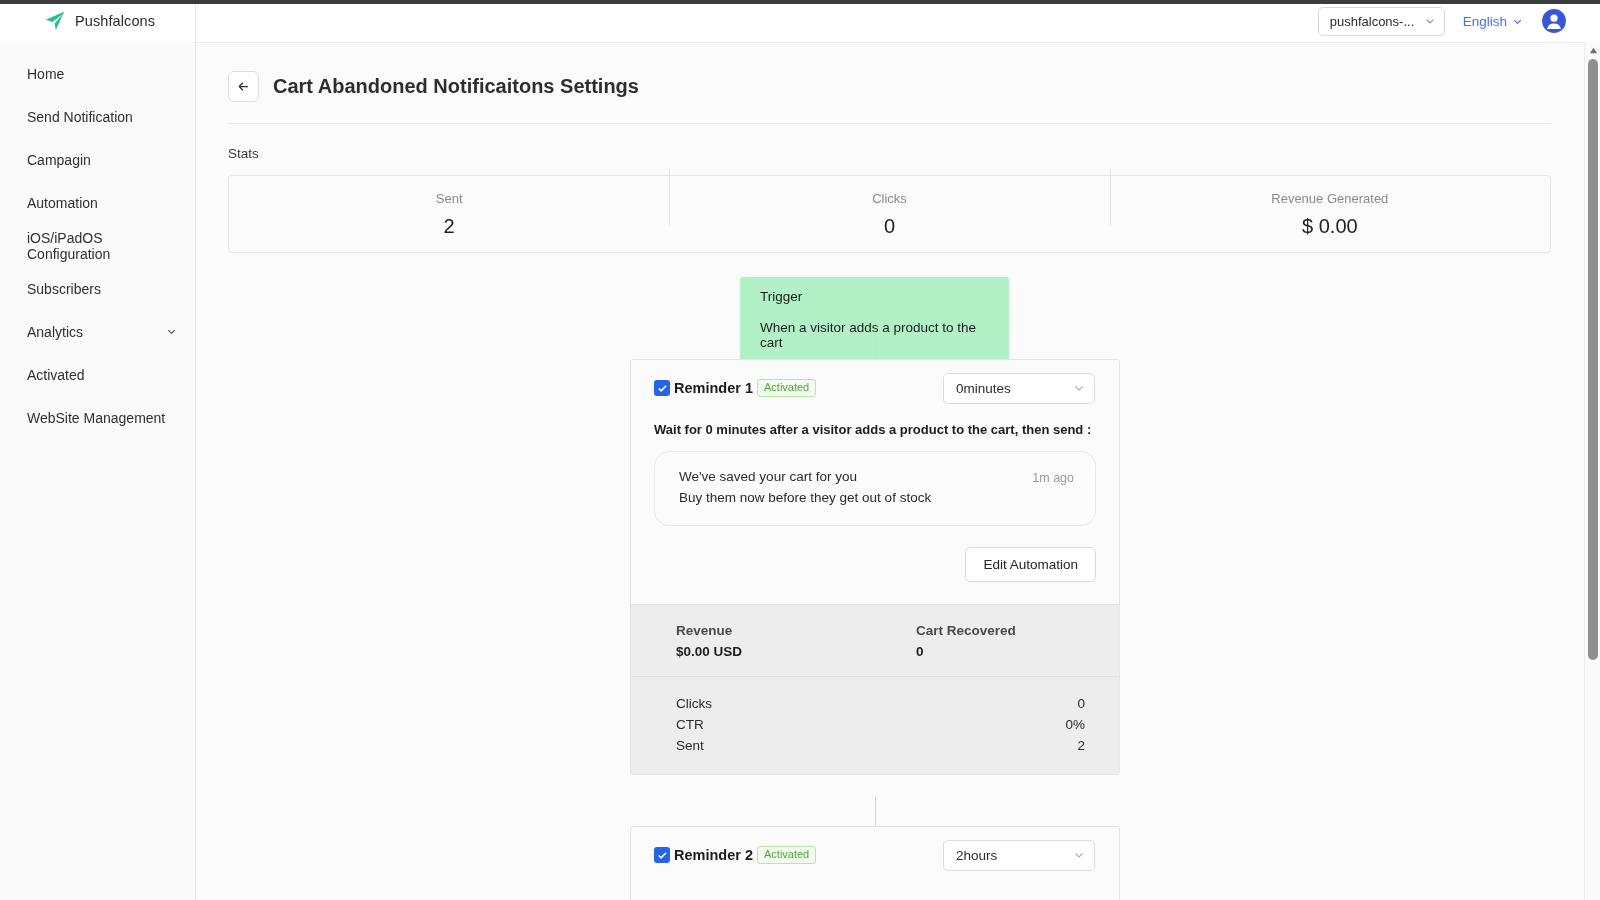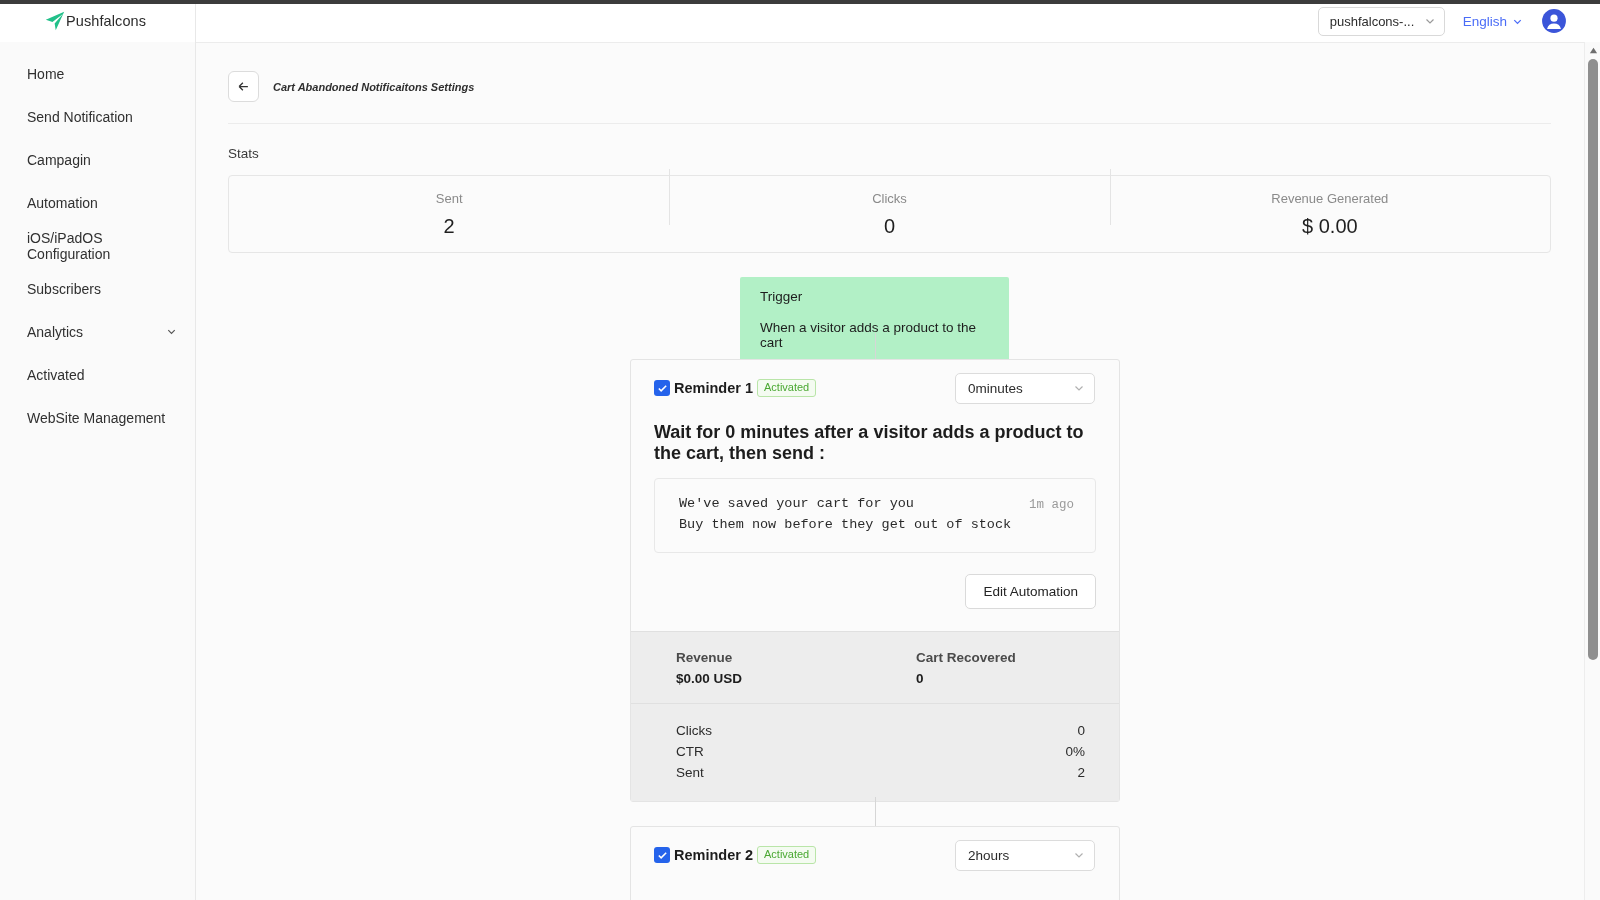--- a/index.html
+++ b/index.html
@@ -20,21 +20,21 @@
   
   .sidebar {
     width: 196px; height: 900px;
     background: #fafafa;
     border-right: 1px solid #e8e8e8;
     flex: 0 0 196px;
     position: relative;
     z-index: 5;
   }
   .brand {
-    height: 42px; display: flex; align-items: center; 
+    height: 42px; display: flex; align-items: center; gap: 9px;
     padding-left: 44px; background: #ffffff;
   }
   .brand-logo { width: 22px; height: 22px; display: block; }
   .brand-name { font-size: 14.5px; color: #2b2b2b; letter-spacing: .1px; }
 
   .nav { padding-top: 10px; }
   .nav-item {
     display: flex; align-items: center; justify-content: space-between;
     height: 43px; padding: 0 18px 0 27px;
     font-size: 14px; color: #303030; cursor: pointer;
@@ -79,21 +79,21 @@
   .page-head {
     display: flex; align-items: center; gap: 14px;
     padding: 28px 0 0 32px;
   }
   .back-btn {
     width: 31px; height: 31px; border: 1px solid #dcdcdc; border-radius: 6px;
     background: #ffffff; display: flex; align-items: center; justify-content: center;
     cursor: pointer;
   }
   .back-btn svg { width: 15px; height: 15px; color: #333; }
-  .page-title { font-size: 11px; color: #2e2e2e; font-style: italic; }
+  .page-title { font-size: 20px; color: #2e2e2e; }
 
   .head-rule {
     margin: 21px 33px 0 32px; height: 1px; background: #ececec;
   }
 
   .stats-label { padding: 22px 0 0 32px; font-size: 13.5px; color: #3a3a3a; }
 
   .stats-card {
     margin: 14px 33px 0 32px;
     height: 78px; border: 1px solid #e6e6e6; border-radius: 4px;
@@ -141,33 +141,33 @@
   .cbx svg { width: 11px; height: 11px; color: #fff; }
   .reminder-name { font-size: 14.5px; color: #1d1d1d; font-weight: 600; }
   .badge {
     font-size: 11px; color: #4aa832;
     border: 1px solid #b9e5a8; border-radius: 3px;
     background: #f4fbf1;
     padding: 2.5px 6px 3px;
     line-height: 1;
   }
   .delay-select {
-    width: 140px; height: 31px; border: 1px solid #dcdcdc; border-radius: 5px;
+    width: 152px; height: 31px; border: 1px solid #dcdcdc; border-radius: 5px;
     background: #ffffff;
     display: flex; align-items: center; justify-content: space-between;
     padding: 0 9px 0 12px; font-size: 13.5px; color: #2c2c2c; cursor: pointer;
   }
   .delay-select .chev { color: #b0b0b0; width: 12px; height: 12px; }
 
   .card-body { padding: 6px 23px 22px; }
-  .wait-text { font-size: 18px; color: #1d1d1d; font-weight: 700; margin-bottom: 14px; }
+  .wait-text { font-size: 13px; color: #1d1d1d; font-weight: 700; margin-bottom: 14px; }
   .notif {
-    border: 1px solid #e8e8e8; border-radius: 4px; background: #fbfbfb;
+    border: 1px solid #e8e8e8; border-radius: 15px; background: #fbfbfb;
     padding: 17px 21px 20px 24px;
-    display: flex; justify-content: space-between; align-items: flex-start; font-family: Liberation Mono, monospace;
+    display: flex; justify-content: space-between; align-items: flex-start;
   }
   .notif-lines { display: flex; flex-direction: column; gap: 6px; }
   .notif-title { font-size: 13.5px; color: #2b2b2b; }
   .notif-sub { font-size: 13.5px; color: #2b2b2b; text-align: right; }
   .notif-time { font-size: 12.5px; color: #9a9a9a; padding-top: 2px; }
 
   .edit-wrap { display: flex; justify-content: flex-end; margin-top: 21px; }
   .edit-btn {
     border: 1px solid #dadada; border-radius: 5px; background: #ffffff;
     padding: 9px 17px; font-size: 13.5px; color: #242424;

